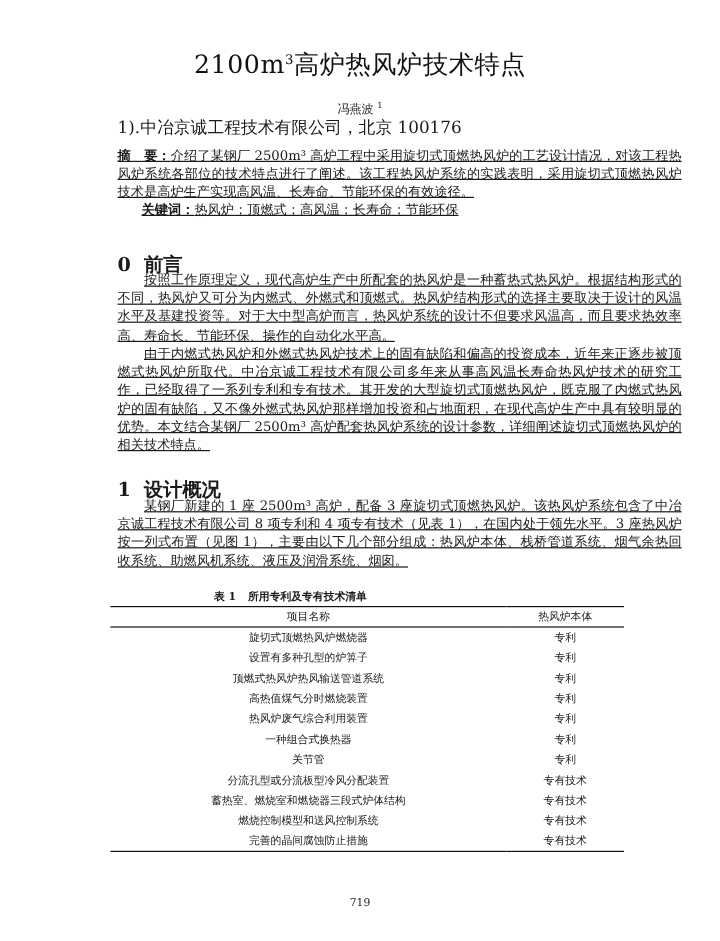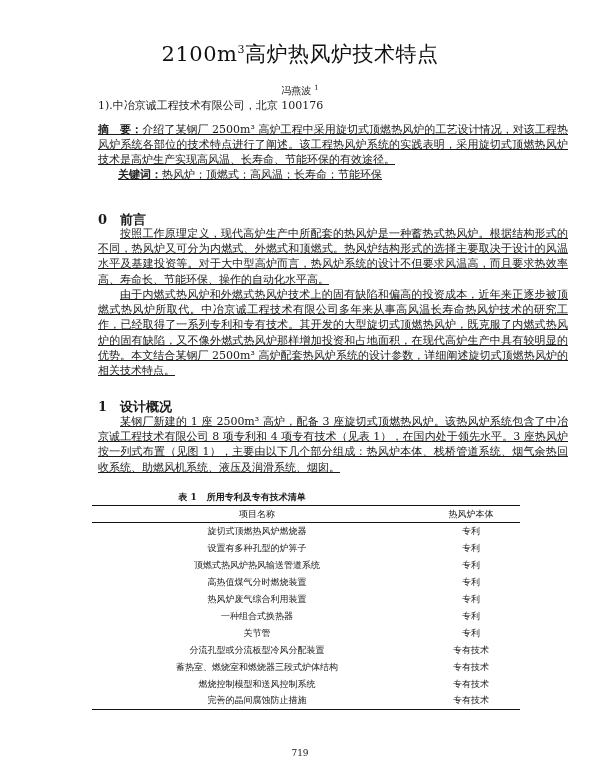--- a/index.html
+++ b/index.html
@@ -6,31 +6,31 @@
     html, body { width: 600px; height: 784px; background: #ffffff; overflow: hidden; }
     body { position: relative; font-family: "DejaVu Serif", "Liberation Serif", serif; color: #1a1a1a; }
 
     .title { position: absolute; top: 40px; left: 0; width: 600px; text-align: center;
              font-size: 21px; font-weight: normal; letter-spacing: 0.5px; color: #111; }
     .title sup { font-size: 11px; vertical-align: super; line-height: 0; }
 
     .author { position: absolute; top: 84px; left: 0; width: 600px; text-align: center; font-size: 10px; }
     .author sup { font-size: 7px; }
 
-    .affil { position: absolute; top: 98px; left: 98px; font-size: 11px; }
+    .affil { position: absolute; top: 98px; left: 98px; font-size: 14px; }
 
     .para { position: absolute; left: 98px; width: 470px; font-size: 11px; line-height: 15.2px;
             text-align: justify; text-justify: inter-character; text-decoration: underline; }
     .para .lead { font-weight: bold; }
     .indent { text-indent: 2em; }
 
     .abstract { top: 122px; }
     .keywords { top: 167px; margin-left: 20px; }
 
-    .sec-head { position: absolute; left: 98px; font-size: 13px; font-weight: bold; }
+    .sec-head { position: absolute; left: 98px; font-size: 16px; font-weight: bold; }
     .sec-head .num { display: inline-block; width: 22px; }
     .sec0 { top: 211px; }
     .sec1 { top: 398px; }
 
     .p-intro1 { top: 226px; }
     .p-intro2 { top: 287px; }
     .p-design1 { top: 414px; }
 
     .table-caption { position: absolute; top: 491px; left: 0; width: 484px; text-align: center;
                      font-size: 9px; font-weight: bold; }

